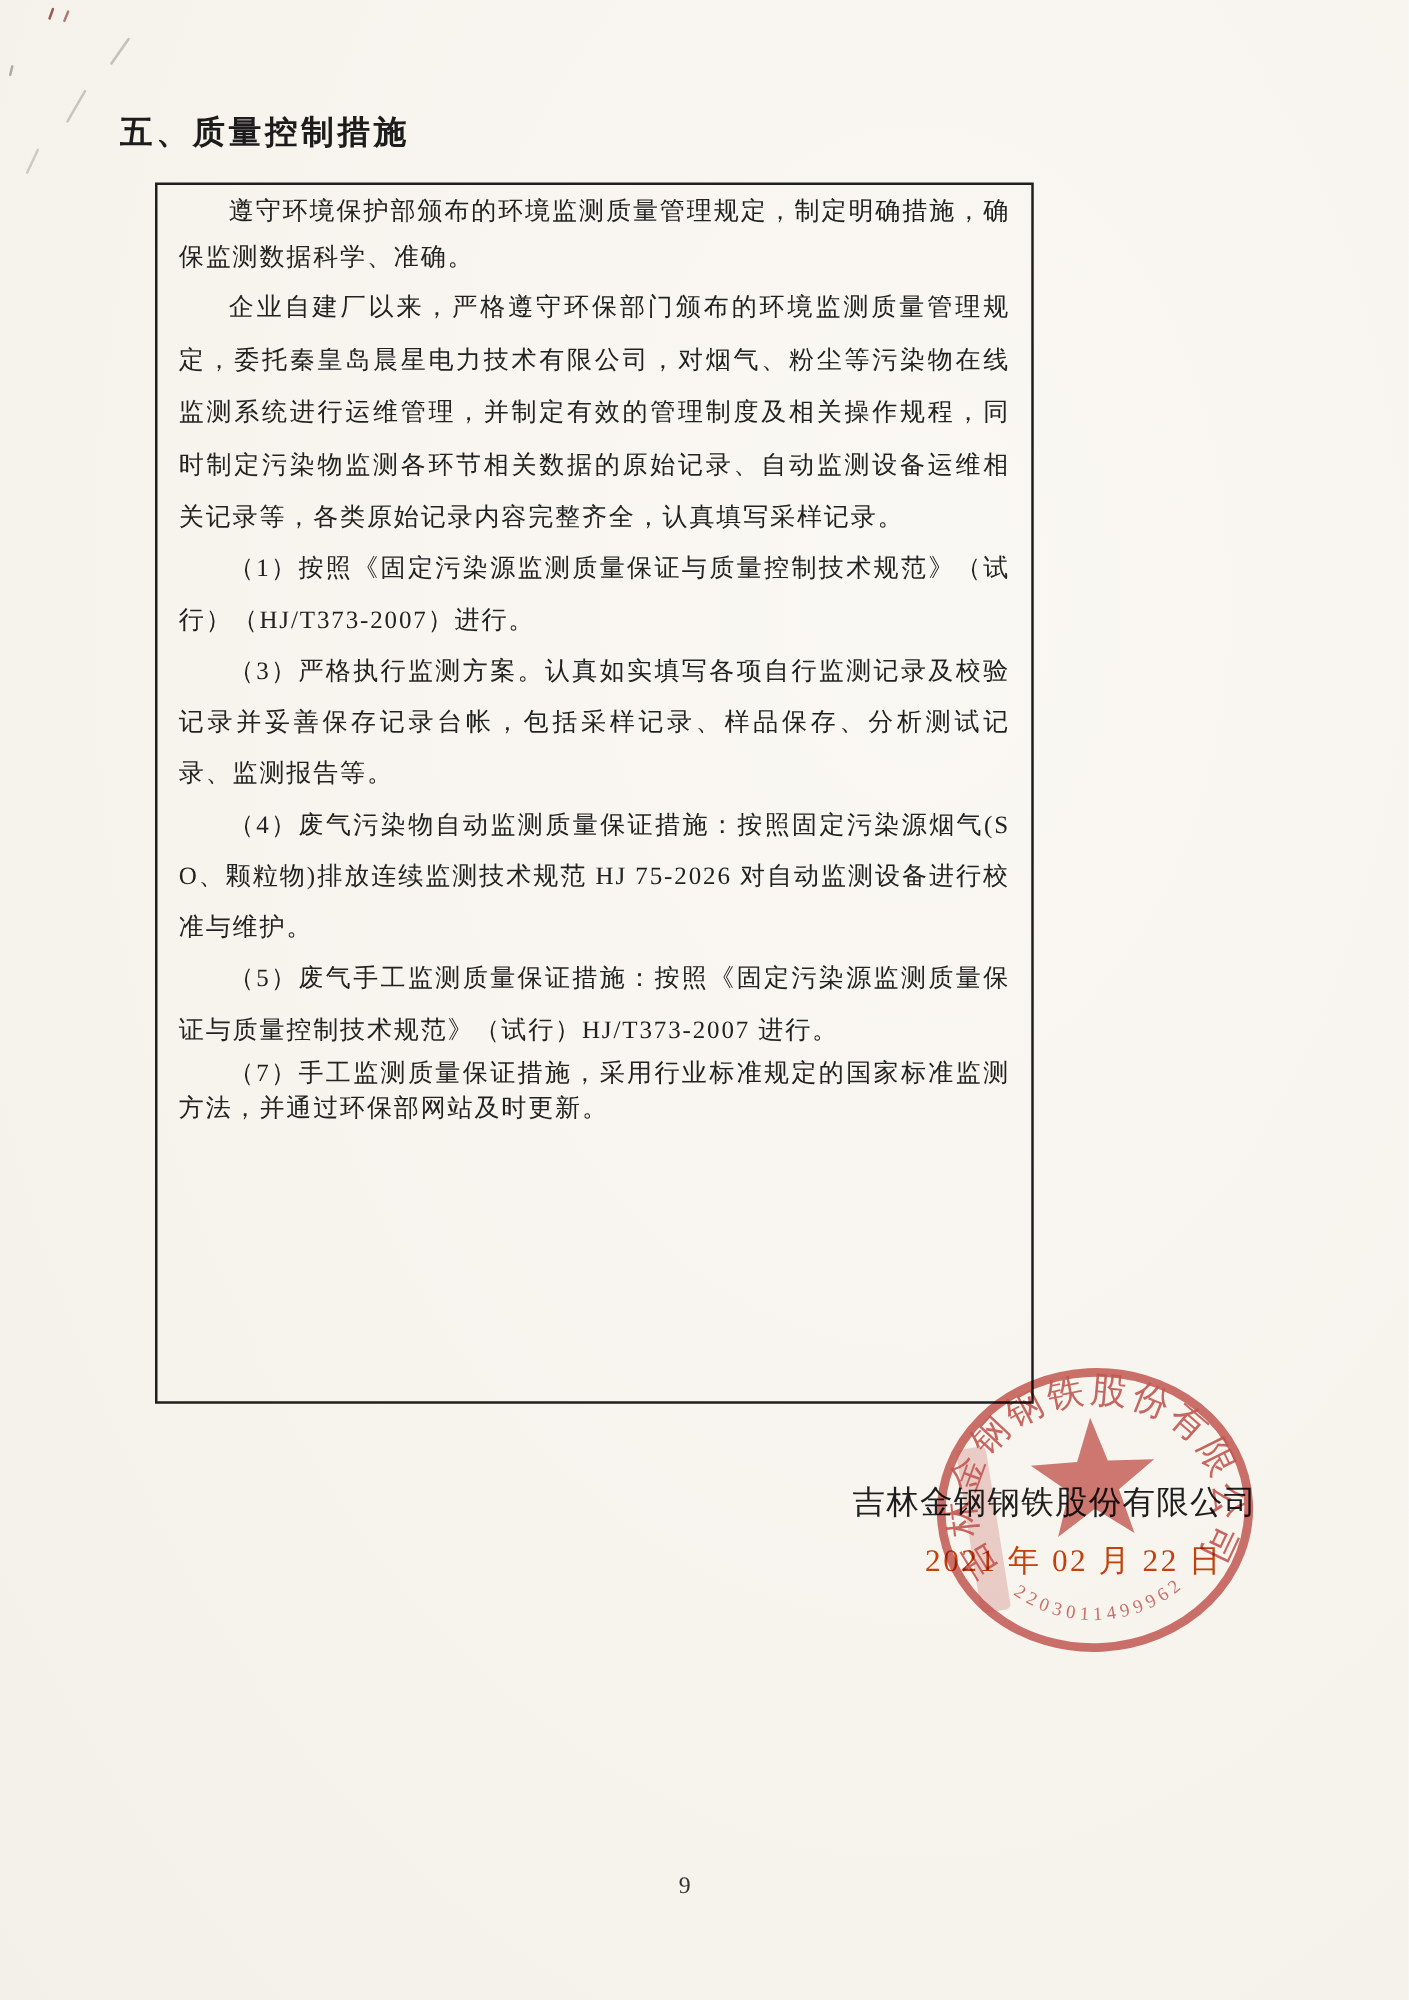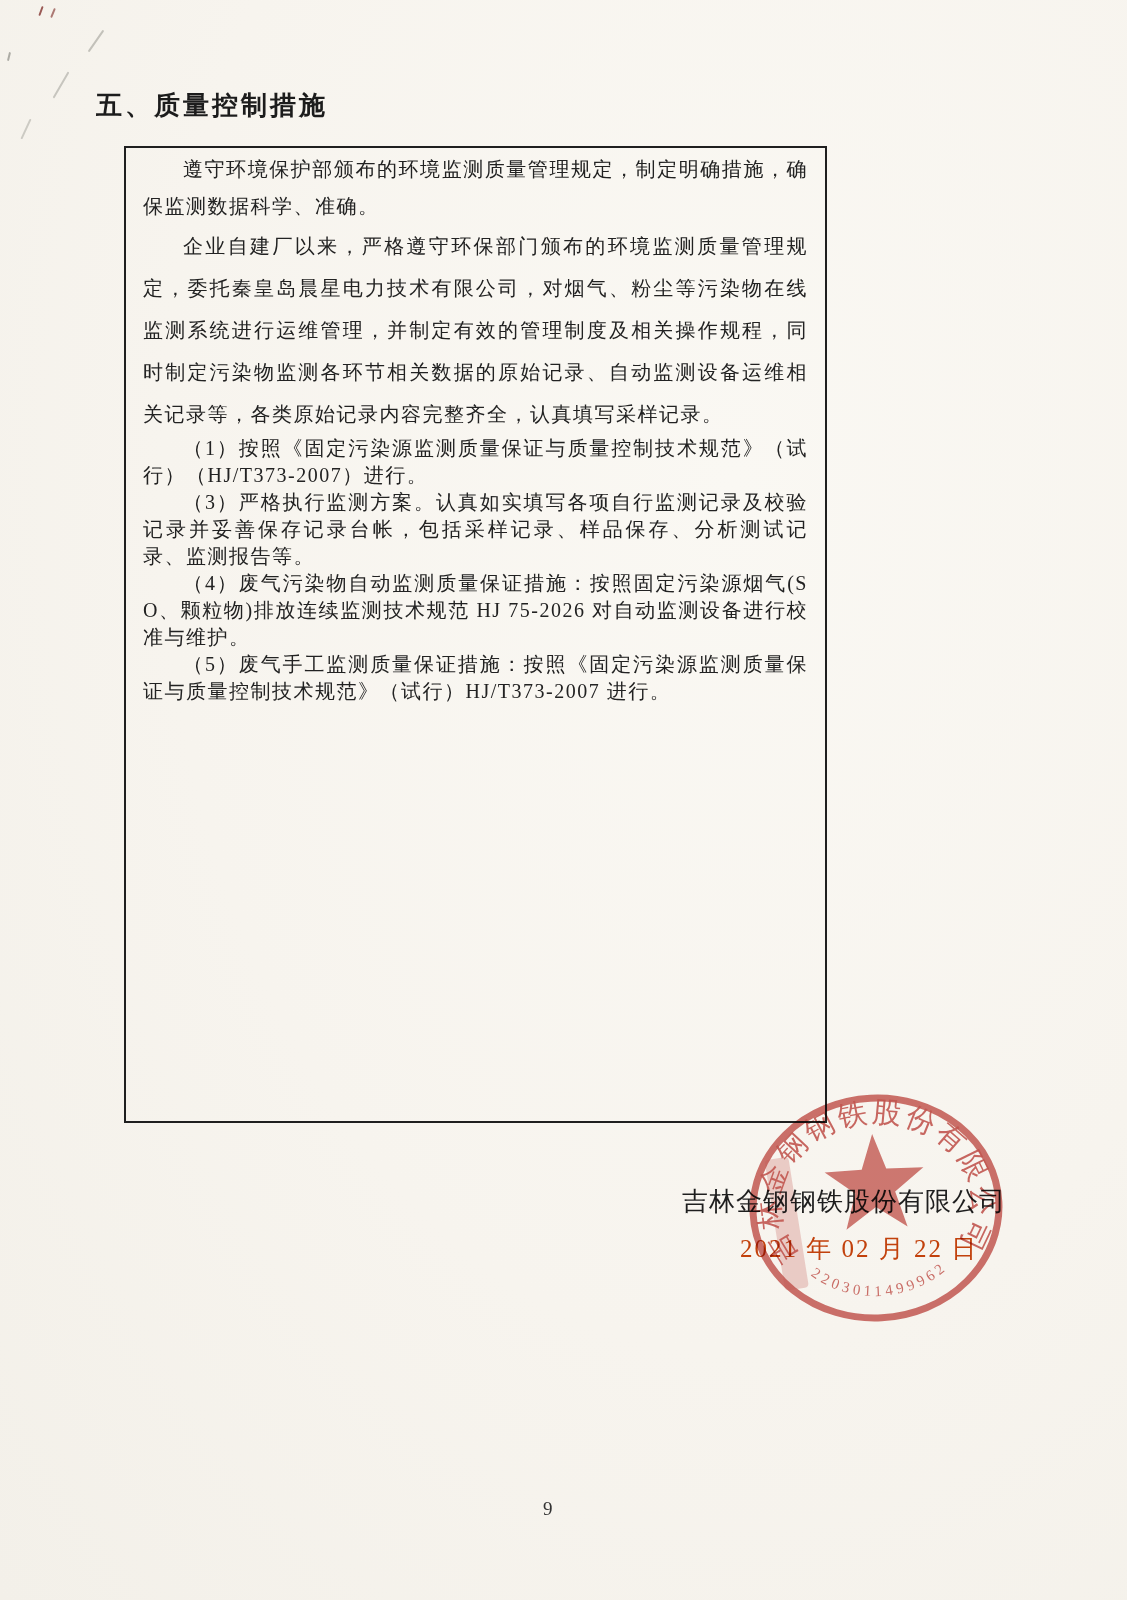--- a/index.html
+++ b/index.html
@@ -19,21 +19,21 @@
     position:absolute;left:124px;top:146px;width:703px;height:977px;
     border:2px solid #1f1f1f;box-sizing:border-box;
     padding:3px 17px 0 17px;overflow:hidden;
   }
   .para{
     font-size:20px;letter-spacing:1.5px;text-align:justify;
     text-indent:2em;margin:0;word-break:break-all;color:#222;
   }
   .lh37{line-height:37px}
   .lh42{line-height:42px}
-  .lh41{line-height:27px}
+  .lh41{line-height:41px}
   .lh40{line-height:40px}
   .lh39{line-height:39px}
   .lh28{line-height:28px}
   .signature-company{
     position:absolute;left:682px;top:1184px;
     font-size:26px;letter-spacing:1px;color:#1e1e1e;white-space:nowrap;
   }
   .signature-date{
     position:absolute;left:740px;top:1232px;
     font-size:25px;letter-spacing:2px;color:#c2410c;white-space:nowrap;text-align:center;
@@ -63,20 +63,21 @@
 
   <div class="doc-title">五、质量控制措施</div>
 
   <div class="content-box">
     <p class="para lh37">遵守环境保护部颁布的环境监测质量管理规定，制定明确措施，确保监测数据科学、准确。</p>
     <p class="para lh42">企业自建厂以来，严格遵守环保部门颁布的环境监测质量管理规定，委托秦皇岛晨星电力技术有限公司，对烟气、粉尘等污染物在线监测系统进行运维管理，并制定有效的管理制度及相关操作规程，同时制定污染物监测各环节相关数据的原始记录、自动监测设备运维相关记录等，各类原始记录内容完整齐全，认真填写采样记录。</p>
     <p class="para lh41">（1）按照《固定污染源监测质量保证与质量控制技术规范》（试行）（HJ/T373-2007）进行。</p>
     <p class="para lh41">（3）严格执行监测方案。认真如实填写各项自行监测记录及校验记录并妥善保存记录台帐，包括采样记录、样品保存、分析测试记录、监测报告等。</p>
     <p class="para lh41">（4）废气污染物自动监测质量保证措施：按照固定污染源烟气(SO、颗粒物)排放连续监测技术规范 HJ 75-2026 对自动监测设备进行校准与维护。</p>
     <p class="para lh41">（5）废气手工监测质量保证措施：按照《固定污染源监测质量保证与质量控制技术规范》（试行）HJ/T373-2007 进行。</p>
+    <p class="para lh28">（7）手工监测质量保证措施，采用行业标准规定的国家标准监测方法，并通过环保部网站及时更新。</p>
   </div>
 
   <div class="signature-company">吉林金钢钢铁股份有限公司</div>
   <div class="signature-date">2021 年 02 月 22 日</div>
 
   <svg class="seal" viewBox="0 0 264 234" aria-hidden="true">
     <defs>
       <path id="arcTop" d="M 52.5 160 A 97 82 0 1 1 211.5 160" fill="none"></path>
       <path id="arcBottom" d="M 48.5 165.8 A 102 92 0 0 0 215.5 165.8" fill="none"></path>
     </defs>

